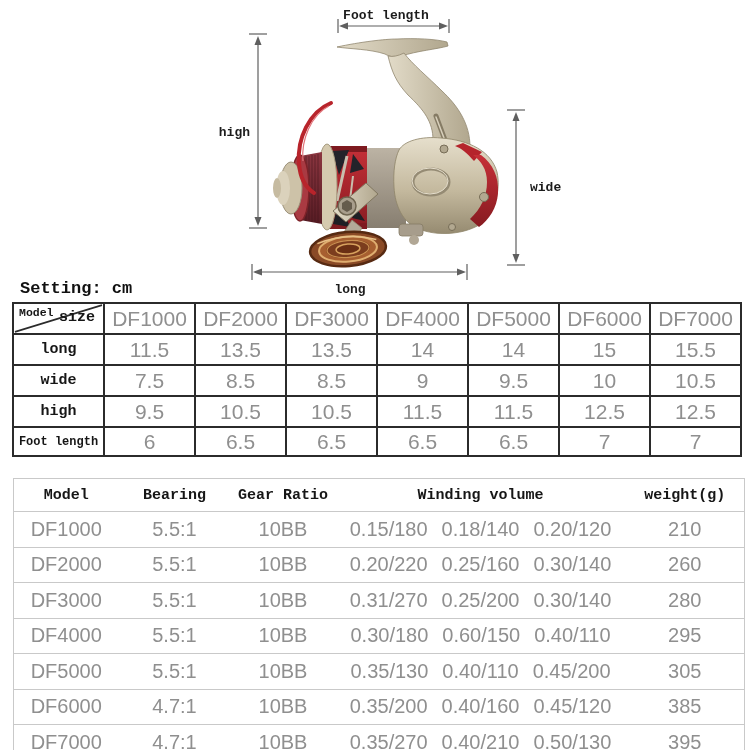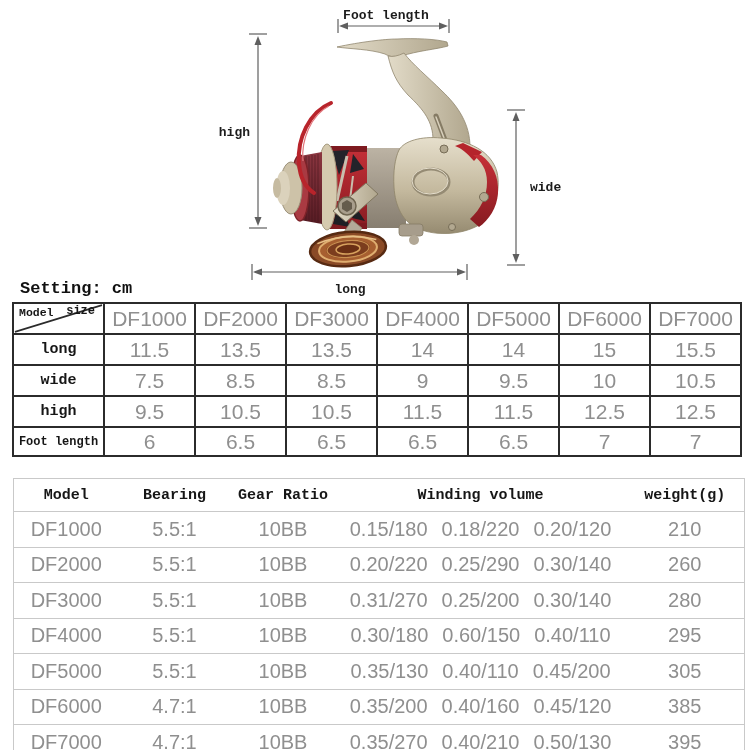--- a/index.html
+++ b/index.html
@@ -21,22 +21,22 @@
   table.t1 tr{height:31px;}
   table.t1 tr:last-child{height:29px;}
   .t1 .model,.t1 .val{font-family:"Liberation Sans",sans-serif;font-weight:400;
            font-size:21px;color:#8f8f8f;}
   .t1 .rowlab{font-family:"Liberation Mono","DejaVu Sans Mono",monospace;font-weight:bold;
            font-size:15px;color:#161616;}
   .t1 tr:last-child .rowlab{font-size:12px;}
   .t1 td.corner{position:relative;padding:0;}
   .corner .c-top{position:absolute;left:5px;top:2px;font-family:"Liberation Mono",monospace;
            font-weight:bold;font-size:11.5px;color:#161616;}
-  .corner .c-bot{position:absolute;right:8px;bottom:15px;font-family:"Liberation Mono",monospace;
-           font-weight:bold;font-size:12px;color:#161616;}
+  .corner .c-bot{position:absolute;right:8px;bottom:7px;font-family:"Liberation Mono",monospace;
+           font-weight:bold;font-size:15px;color:#161616;}
   .corner svg{position:absolute;left:0;top:0;width:100%;height:100%;}
   
   table.t2{position:absolute;left:13px;top:478px;width:731px;border-collapse:collapse;
            table-layout:fixed;border:1px solid #c9c9c9;}
   table.t2 th{font-family:"Liberation Mono","DejaVu Sans Mono",monospace;font-weight:bold;
            font-size:15px;color:#161616;height:30px;text-align:center;vertical-align:middle;}
   table.t2 td{font-family:"Liberation Sans",sans-serif;font-size:20px;color:#8f8f8f;
            height:32.5px;text-align:center;vertical-align:middle;border-top:1px solid #c9c9c9;}
   .t2 .wv{margin:13px 7px;white-space:nowrap;}
 </style>
@@ -268,28 +268,28 @@
           <th>Gear Ratio</th>
           <th>Winding volume</th>
           <th>weight(g)</th>
         </tr>
       </thead>
     <tbody id="t2-body">
         <tr>
           <td>DF1000</td>
           <td>5.5:1</td>
           <td>10BB</td>
-          <td><span class="wv">0.15/180</span><span class="wv">0.18/220</span><span class="wv">0.20/120</span></td>
+          <td><span class="wv">0.15/180</span><span class="wv">0.18/140</span><span class="wv">0.20/120</span></td>
           <td>210</td>
         </tr>
         <tr>
           <td>DF2000</td>
           <td>5.5:1</td>
           <td>10BB</td>
-          <td><span class="wv">0.20/220</span><span class="wv">0.25/290</span><span class="wv">0.30/140</span></td>
+          <td><span class="wv">0.20/220</span><span class="wv">0.25/160</span><span class="wv">0.30/140</span></td>
           <td>260</td>
         </tr>
         <tr>
           <td>DF3000</td>
           <td>5.5:1</td>
           <td>10BB</td>
           <td><span class="wv">0.31/270</span><span class="wv">0.25/200</span><span class="wv">0.30/140</span></td>
           <td>280</td>
         </tr>
         <tr>

